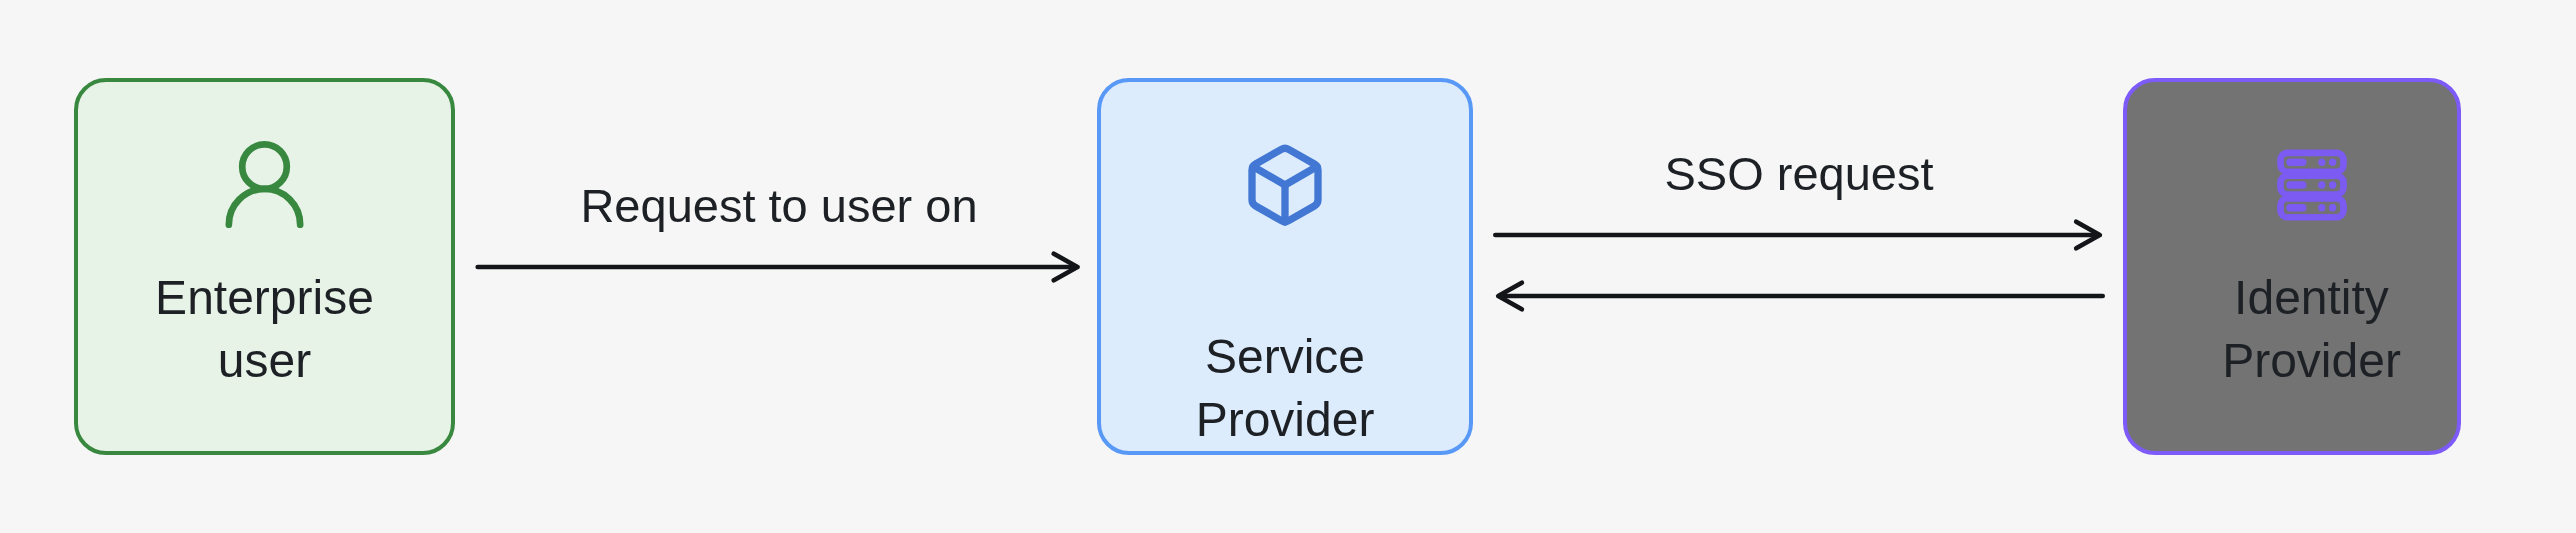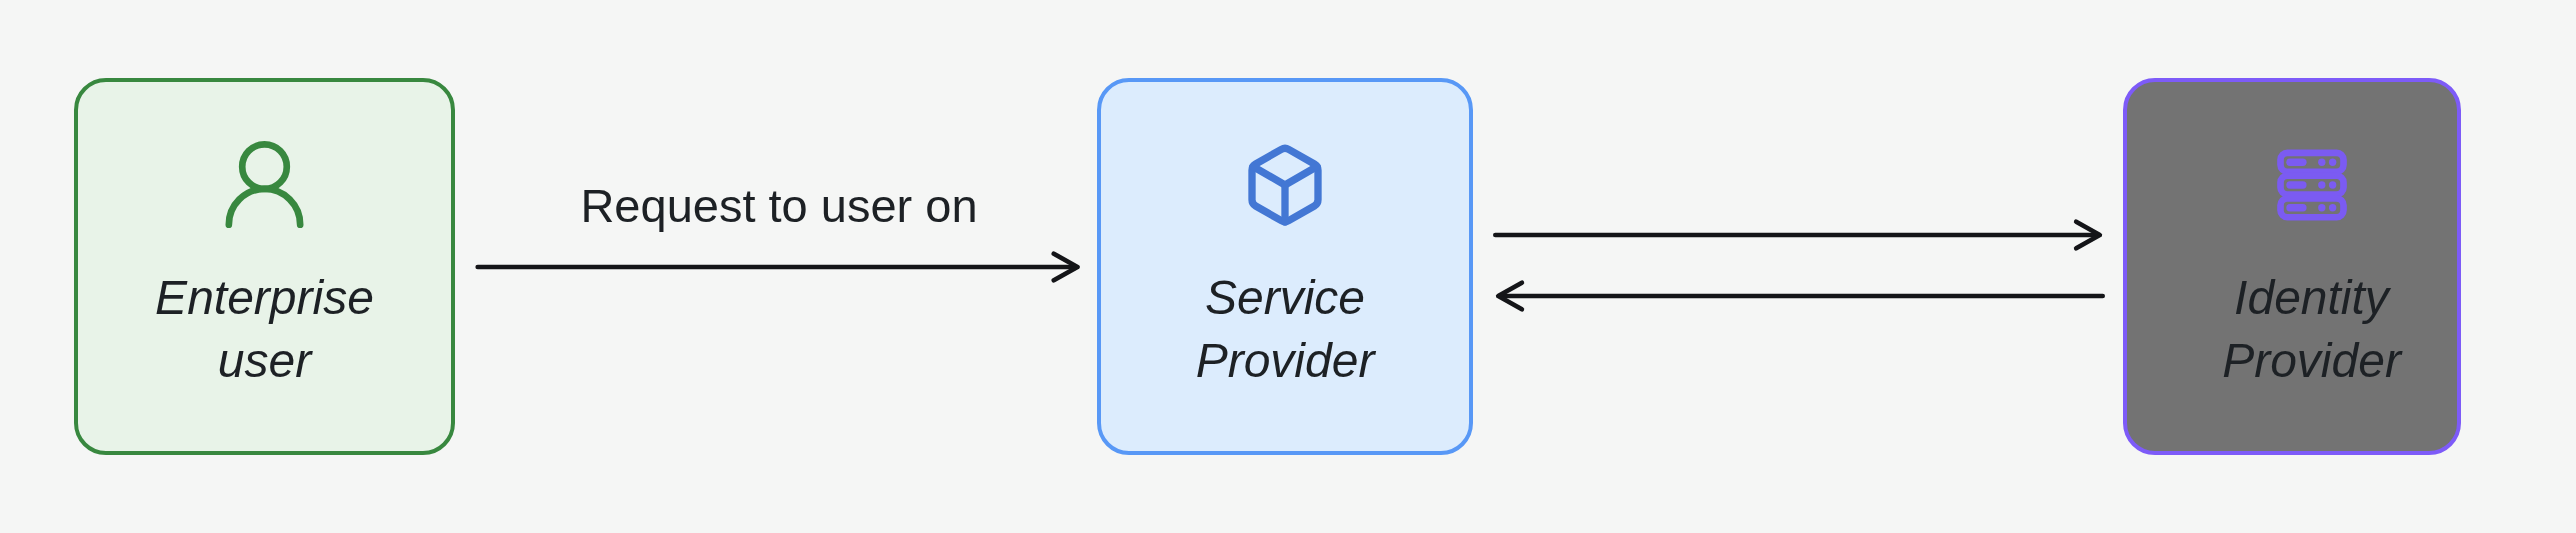--- a/index.html
+++ b/index.html
@@ -17,24 +17,23 @@
   .node {
     position: absolute;
     top: 78px;
     height: 377px;
     box-sizing: border-box;
     border: 4.8px solid;
     border-radius: 32px;
     display: flex;
     flex-direction: column;
     align-items: center;
-    font-style: italic;
   }
   .node--green  { left: 74px;   width: 381px; background: #e8f3e8; border-color: #38883f; }
-  .node--blue   { left: 1097px; width: 376px; background: #dcecfd; border-color: #5898f6; }
+  .node--blue   { left: 1097px; width: 376px; background: #dcecfd; border-color: #5898f6; justify-content: space-between; }
   .node--purple { left: 2123px; width: 338px; background: #737373; border-color: #7d5bf8; padding-left: 39px; }
 
   .icon-slot {
     height: 99px;
     margin-top: 53px;
     display: flex;
     align-items: center;
     justify-content: center;
   }
   .node-label {
@@ -131,20 +130,21 @@
 
   <div class="edge edge--1">
     <div class="edge-label">Request to user on</div>
     <svg width="612" height="34" viewBox="0 0 642 36">
       <path class="arrow-stroke" d="M2 18 H 635"></path>
       <path class="arrow-stroke" d="M612 4 L 637 18 L 612 32"></path>
     </svg>
   </div>
 
   <div class="edge edge--2">
+    <div class="edge-label">SSO request</div>
     <svg width="616" height="34" viewBox="0 0 647 36">
       <path class="arrow-stroke" d="M2 18 H 640"></path>
       <path class="arrow-stroke" d="M617 4 L 642 18 L 617 32"></path>
     </svg>
   </div>
 
   <div class="edge edge--3">
     <svg width="614" height="34" viewBox="0 0 645 36">
       <path class="arrow-stroke" d="M643 18 H 7"></path>
       <path class="arrow-stroke" d="M28 4 L 3 18 L 28 32"></path>

